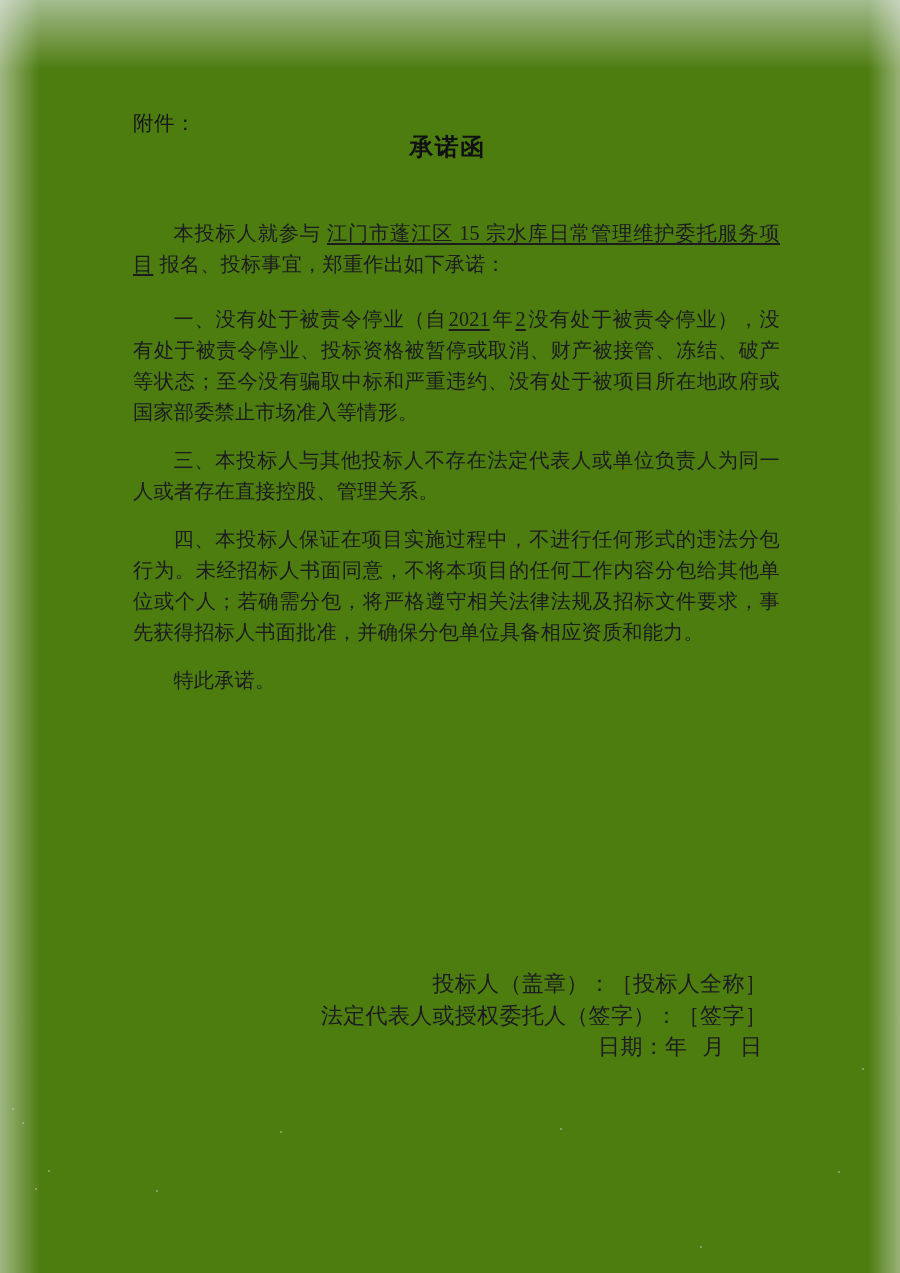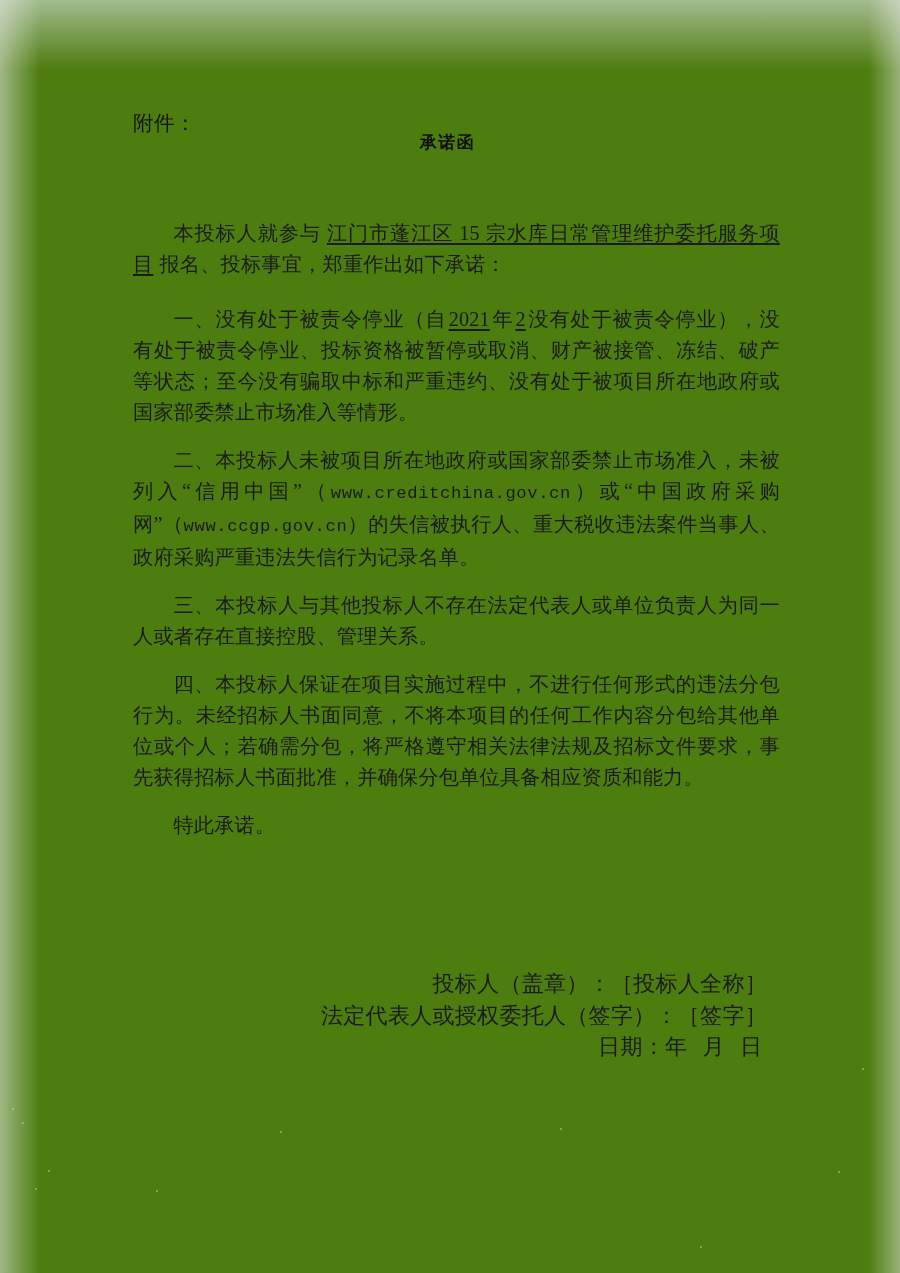--- a/index.html
+++ b/index.html
@@ -43,21 +43,21 @@
   }
 
   .doc-title {
     position: absolute;
     left: 0;
     top: 131px;
     width: 647px;
     text-align: center;
     padding-right: 18px;
     box-sizing: border-box;
-    font-size: 17px;
+    font-size: 24px;
     font-weight: bold;
     letter-spacing: 1.5px;
     color: #101014;
   }
 
   .body-block {
     position: absolute;
     left: 0;
     top: 218px;
     width: 647px;
@@ -138,21 +138,20 @@
     <div class="attach-label">附件：</div>
 
     <div class="doc-title">承诺函</div>
 
     <div class="body-block">
 
       <p class="para"><span>本投标人就参与</span><span class="blank-fill wide">江门市蓬江区 15 宗水库日常管理维护委托服务项目</span><span>报名、投标事宜，郑重作出如下承诺：</span></p>
 
       <p class="para gap-before"><span>一、</span><span>没有处于被责令停业（自</span><span class="blank-fill">2021</span><span>年</span><span class="blank-fill">2</span><span>没有处于被责令停业），没有处于被责令停业、投标资格被暂停或取消、财产被接管、冻结、破产等状态；至今没有骗取中标和严重违约、没有处于被项目所在地政府或国家部委禁止市场准入等情形。</span></p>
 
-      <p class="para"><span>二、</span><span>本投标人未被项目所在地政府或国家部委禁止市场准入，未被列入“信用中国”（</span><span class="url">www.creditchina.gov.cn</span><span>）或“中国政府采购网”（</span><span class="url">www.ccgp.gov.cn</span><span>）的失信被执行人、重大税收违法案件当事人、政府采购严重违法失信行为记录名单。</span></p>
 
       <p class="para"><span>三、</span><span>本投标人与其他投标人不存在法定代表人或单位负责人为同一人或者存在直接控股、管理关系。</span></p>
 
       <p class="para"><span>四、</span><span>本投标人保证在项目实施过程中，不进行任何形式的违法分包行为。未经招标人书面同意，不将本项目的任何工作内容分包给其他单位或个人；若确需分包，将严格遵守相关法律法规及招标文件要求，事先获得招标人书面批准，并确保分包单位具备相应资质和能力。</span></p>
 
 
       <p class="para closing">特此承诺。</p>
 
     </div>
 

